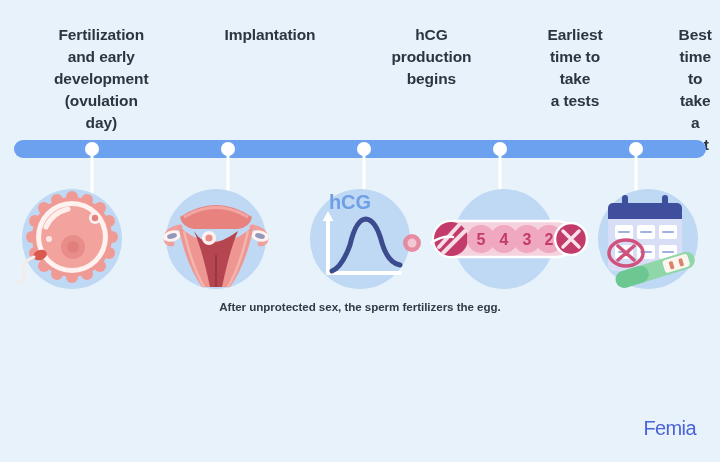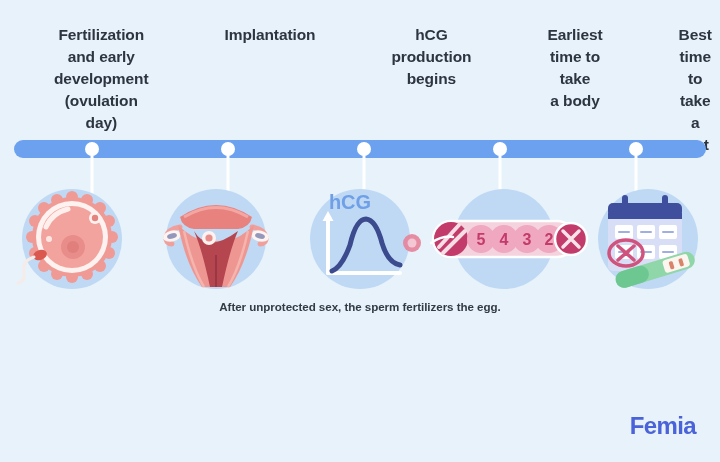--- a/index.html
+++ b/index.html
@@ -136,22 +136,22 @@
     letter-spacing: -0.05px;
     display: block;
     text-align: center;
   }
 
   
   .logo {
     position: absolute;
     right: 24px;
     bottom: 22px;
-    font-size: 24px;
-    font-weight: bold;
+    font-size: 20px;
+    font-weight: normal;
     color: #4a63d8;
     letter-spacing: -0.6px;
   }
 </style>
 </head>
 <body>
 
 <div class="infographic">
 
   <div class="headings">
@@ -165,21 +165,21 @@
       <div class="htext">Implantation</div>
     </div>
     <div class="col-head">
       <div class="htext">hCG
 production
 begins</div>
     </div>
     <div class="col-head">
       <div class="htext">Earliest
 time to take
-a body</div>
+a tests</div>
     </div>
     <div class="col-head">
       <div class="htext">Best time
 to take
 a test</div>
     </div>
   </div>
 
   <div class="timeline-wrap">
     <div class="timeline-bar"></div>

